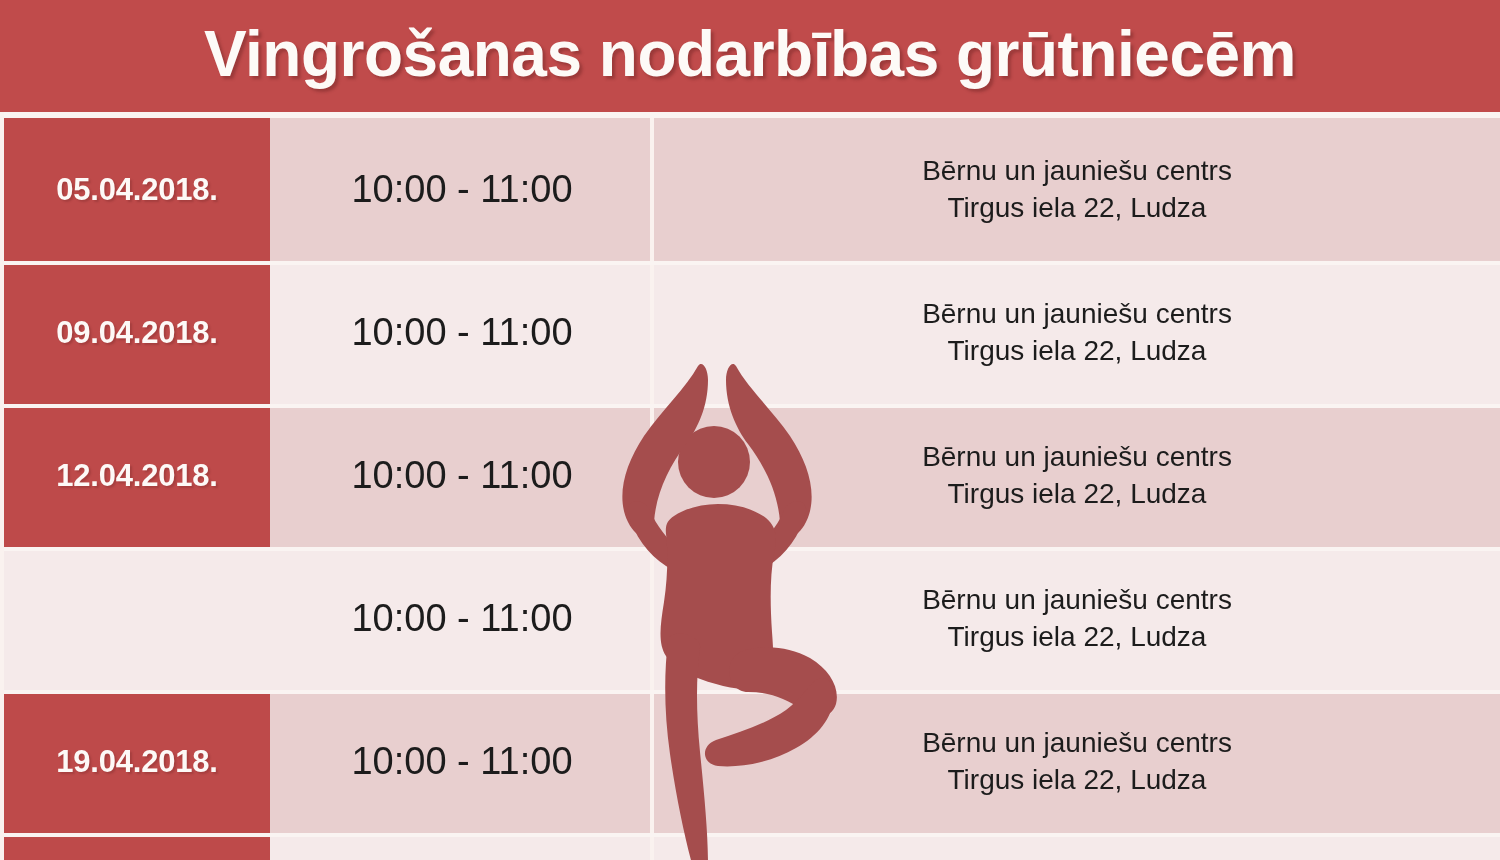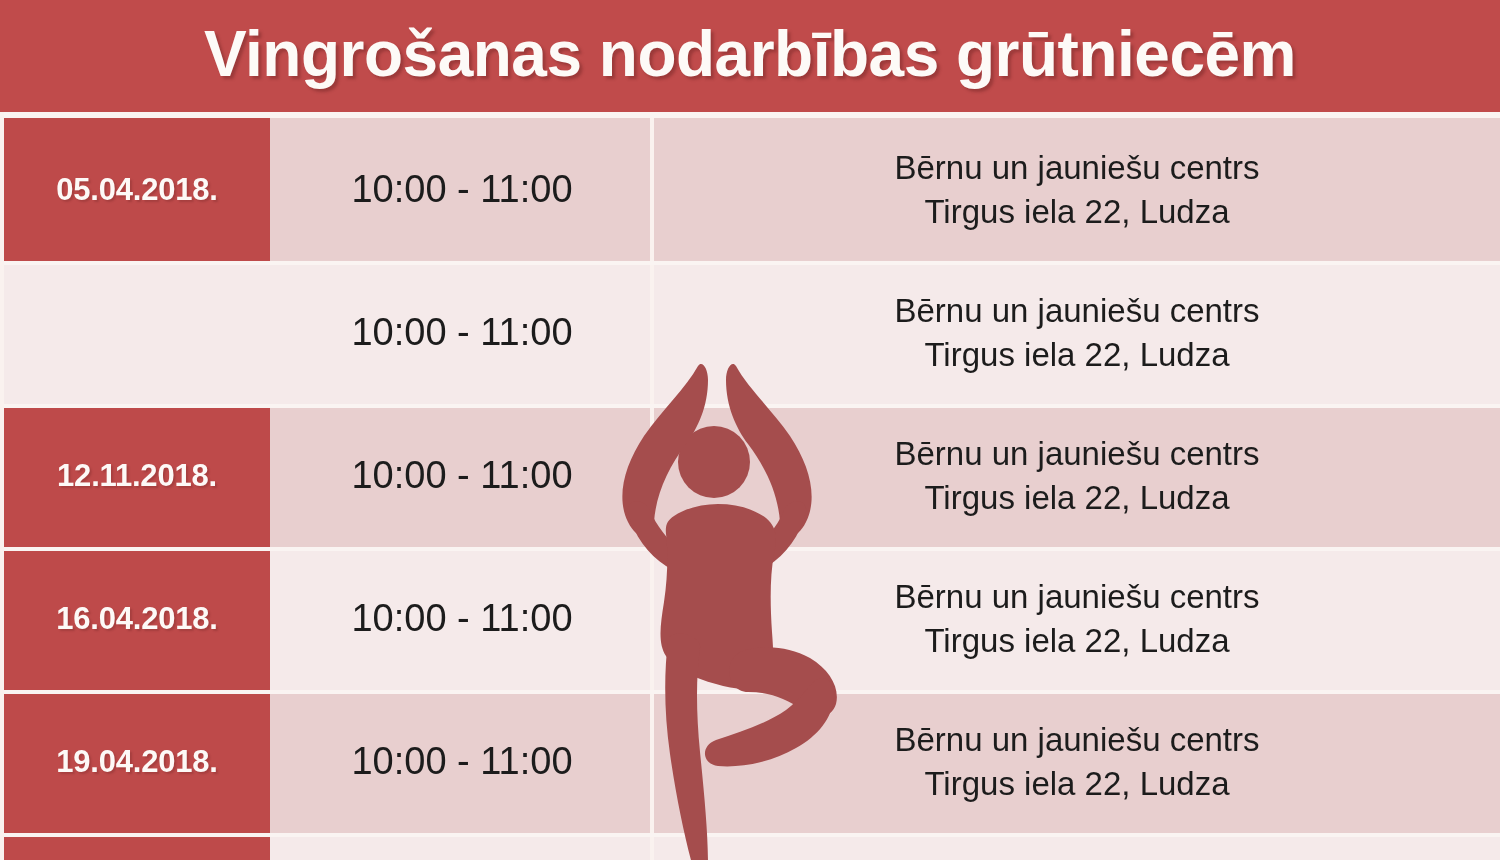--- a/index.html
+++ b/index.html
@@ -148,21 +148,21 @@
     width: 846px;
     height: 143px;
     display: flex;
     flex-direction: column;
     align-items: center;
     justify-content: center;
     z-index: 4;
   }
   .venue-line {
     color: #1c1c1c;
-    font-size: 33px;
+    font-size: 28px;
     line-height: 1.32;
     white-space: nowrap;
     text-align: center;
   }
 
   
   #yoga-figure {
     position: absolute;
     left: 590px;
     top: 340px;
@@ -192,46 +192,46 @@
         <div class="cell-time">
           <span class="cell-time-text">10:00 - 11:00</span>
         </div>
         <div class="col-divider"></div>
         <div class="cell-venue">
           <div class="venue-line">Bērnu un jauniešu centrs</div>
           <div class="venue-line">Tirgus iela 22, Ludza</div>
         </div>
       </div>
       <div class="schedule-row shade-b">
+        <div class="cell-date">
+          <span class="cell-date-text">09.04.2018.</span>
+        </div>
         <div class="cell-time">
           <span class="cell-time-text">10:00 - 11:00</span>
         </div>
         <div class="col-divider"></div>
         <div class="cell-venue">
           <div class="venue-line">Bērnu un jauniešu centrs</div>
           <div class="venue-line">Tirgus iela 22, Ludza</div>
         </div>
       </div>
       <div class="schedule-row shade-a">
         <div class="cell-date">
-          <span class="cell-date-text">12.11.2018.</span>
+          <span class="cell-date-text">12.04.2018.</span>
         </div>
         <div class="cell-time">
           <span class="cell-time-text">10:00 - 11:00</span>
         </div>
         <div class="col-divider"></div>
         <div class="cell-venue">
           <div class="venue-line">Bērnu un jauniešu centrs</div>
           <div class="venue-line">Tirgus iela 22, Ludza</div>
         </div>
       </div>
       <div class="schedule-row shade-b">
-        <div class="cell-date">
-          <span class="cell-date-text">16.04.2018.</span>
-        </div>
         <div class="cell-time">
           <span class="cell-time-text">10:00 - 11:00</span>
         </div>
         <div class="col-divider"></div>
         <div class="cell-venue">
           <div class="venue-line">Bērnu un jauniešu centrs</div>
           <div class="venue-line">Tirgus iela 22, Ludza</div>
         </div>
       </div>
       <div class="schedule-row shade-a">

